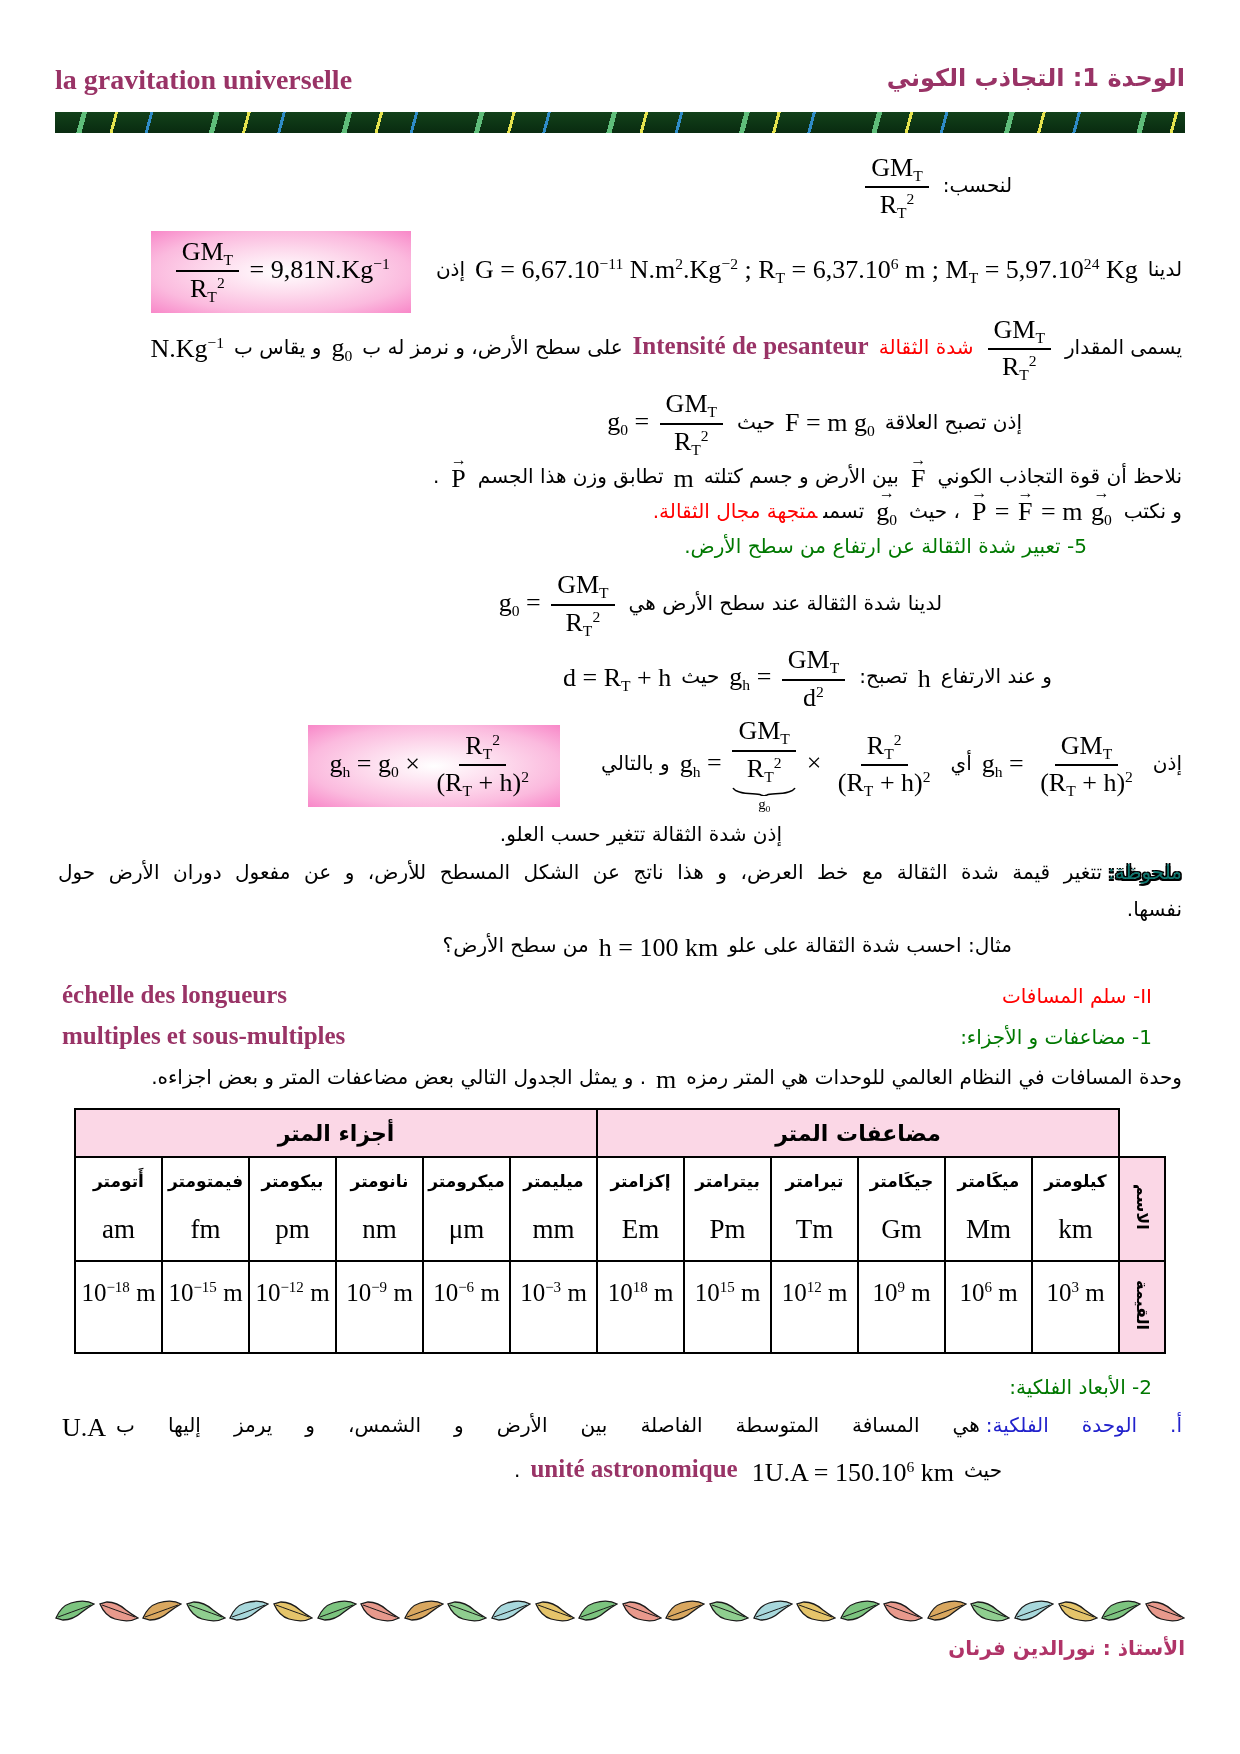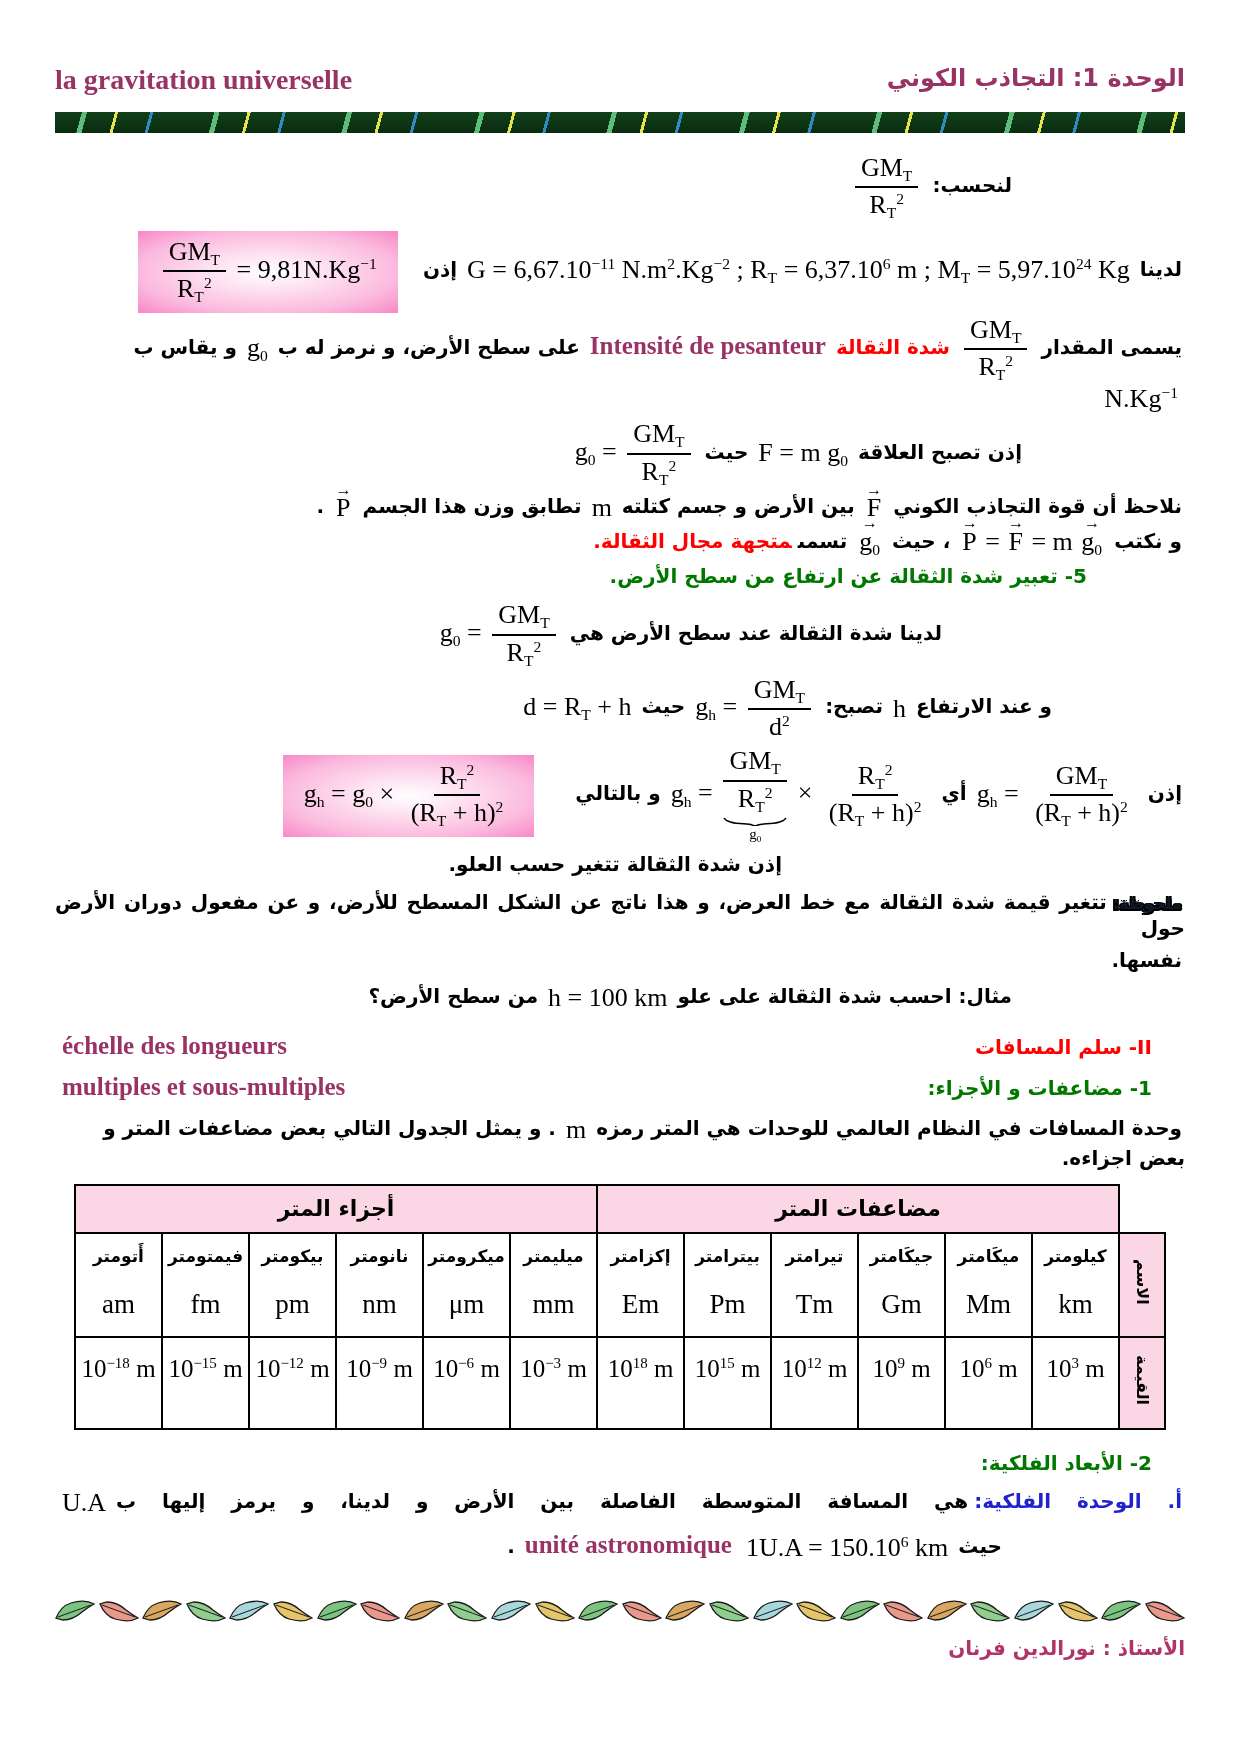--- a/index.html
+++ b/index.html
@@ -22,25 +22,25 @@
         rgba(0,0,0,0) 31px, rgba(0,0,0,0) 58px,
         #e6e44f 58px, #e6e44f 61px,
         rgba(0,0,0,0) 61px, rgba(0,0,0,0) 92px,
         #2f8cc7 92px, #2f8cc7 95px,
         rgba(0,0,0,0) 95px, rgba(0,0,0,0) 128px),
       linear-gradient(#12411a,#092b10);
   }
   
   .doc-body { padding:8px 55px 0 55px; }
   .line { direction:rtl; text-align:right; margin-top:5px; line-height:1.32; min-height:32px; }
-  .ar { font-weight:bold; font-size:20px; margin:0 3px; }
+  .ar { font-weight:normal; font-size:20px; margin:0 3px; }
   .fr { font-family:"Liberation Serif","DejaVu Serif",serif; font-weight:bold; font-size:25px; margin:0 7px; direction:ltr; unicode-bidi:isolate; }
   .red { color:#ff0000; } .green { color:#007800; } .blue { color:#2222cc; } .magenta { color:#993366; }
   .outlined {
-    color:#0f172a; font-size:16px;
+    color:#0f766e; font-size:20px;
     text-shadow:-1.5px -1.5px 0 #000, 1.5px -1.5px 0 #000, -1.5px 1.5px 0 #000, 1.5px 1.5px 0 #000, 0 2px 0 #000;
   }
   .justify { text-align:justify; text-align-last:justify; }
   .pr30{padding-left:0;padding-right:30px}.pr95{padding-right:95px}.pr130{padding-right:130px}
   .pr160{padding-right:160px}.pr170{padding-right:170px}.pr180{padding-right:180px}
   .pr240{padding-right:240px}.pr400{padding-right:400px}
   .mt2{margin-top:2px}.mt4{margin-top:4px}.mt6{margin-top:6px}.mt8{margin-top:8px}
   .mt12{margin-top:12px}.mt14{margin-top:14px}.mt20{margin-top:20px}
   
   .expr {
@@ -224,21 +224,21 @@
               <td class="valcell">10<sup>−6</sup> m</td>
               <td class="valcell">10<sup>−9</sup> m</td>
               <td class="valcell">10<sup>−12</sup> m</td>
               <td class="valcell">10<sup>−15</sup> m</td>
               <td class="valcell">10<sup>−18</sup> m</td>
             </tr>
           </tbody>
         </table>
       </div>
       <div class="line mt20 pr30"><span class="ar green">2- الأبعاد الفلكية:</span></div>
-      <div class="line mt6 justify"><span class="ar blue">أ. الوحدة الفلكية:</span><span class="ar">هي المسافة المتوسطة الفاصلة بين الأرض و لدينا، و يرمز إليها ب</span><span class="expr" dir="ltr"><span class="tk">U.A</span></span></div>
+      <div class="line mt6 justify"><span class="ar blue">أ. الوحدة الفلكية:</span><span class="ar">هي المسافة المتوسطة الفاصلة بين الأرض و الشمس، و يرمز إليها ب</span><span class="expr" dir="ltr"><span class="tk">U.A</span></span></div>
       <div class="line pr180 mt8"><span class="ar">حيث</span><span class="expr" dir="ltr"><span class="tk">1U.A = 150.10<sup>6</sup></span><span class="tk"> km</span></span><span class="fr magenta" dir="ltr">unité astronomique</span><span class="ar">.</span></div>
     </div>
   <div class="bottom-block">
     <div class="leaf-row">
         <span>
           <svg width="40" height="22" viewBox="0 0 40 22">
             <g>
               <path d="M1 18 Q6 6 16 3 Q30 -1 39 4 Q32 8 27 12 Q18 20 8 20 Z" fill="#7cc47f" stroke="#1a1a1a" stroke-width="1.3"></path>
               <path d="M3 17 Q14 13 36 5" fill="none" stroke="#1a1a1a" stroke-width="1"></path>
             </g>

